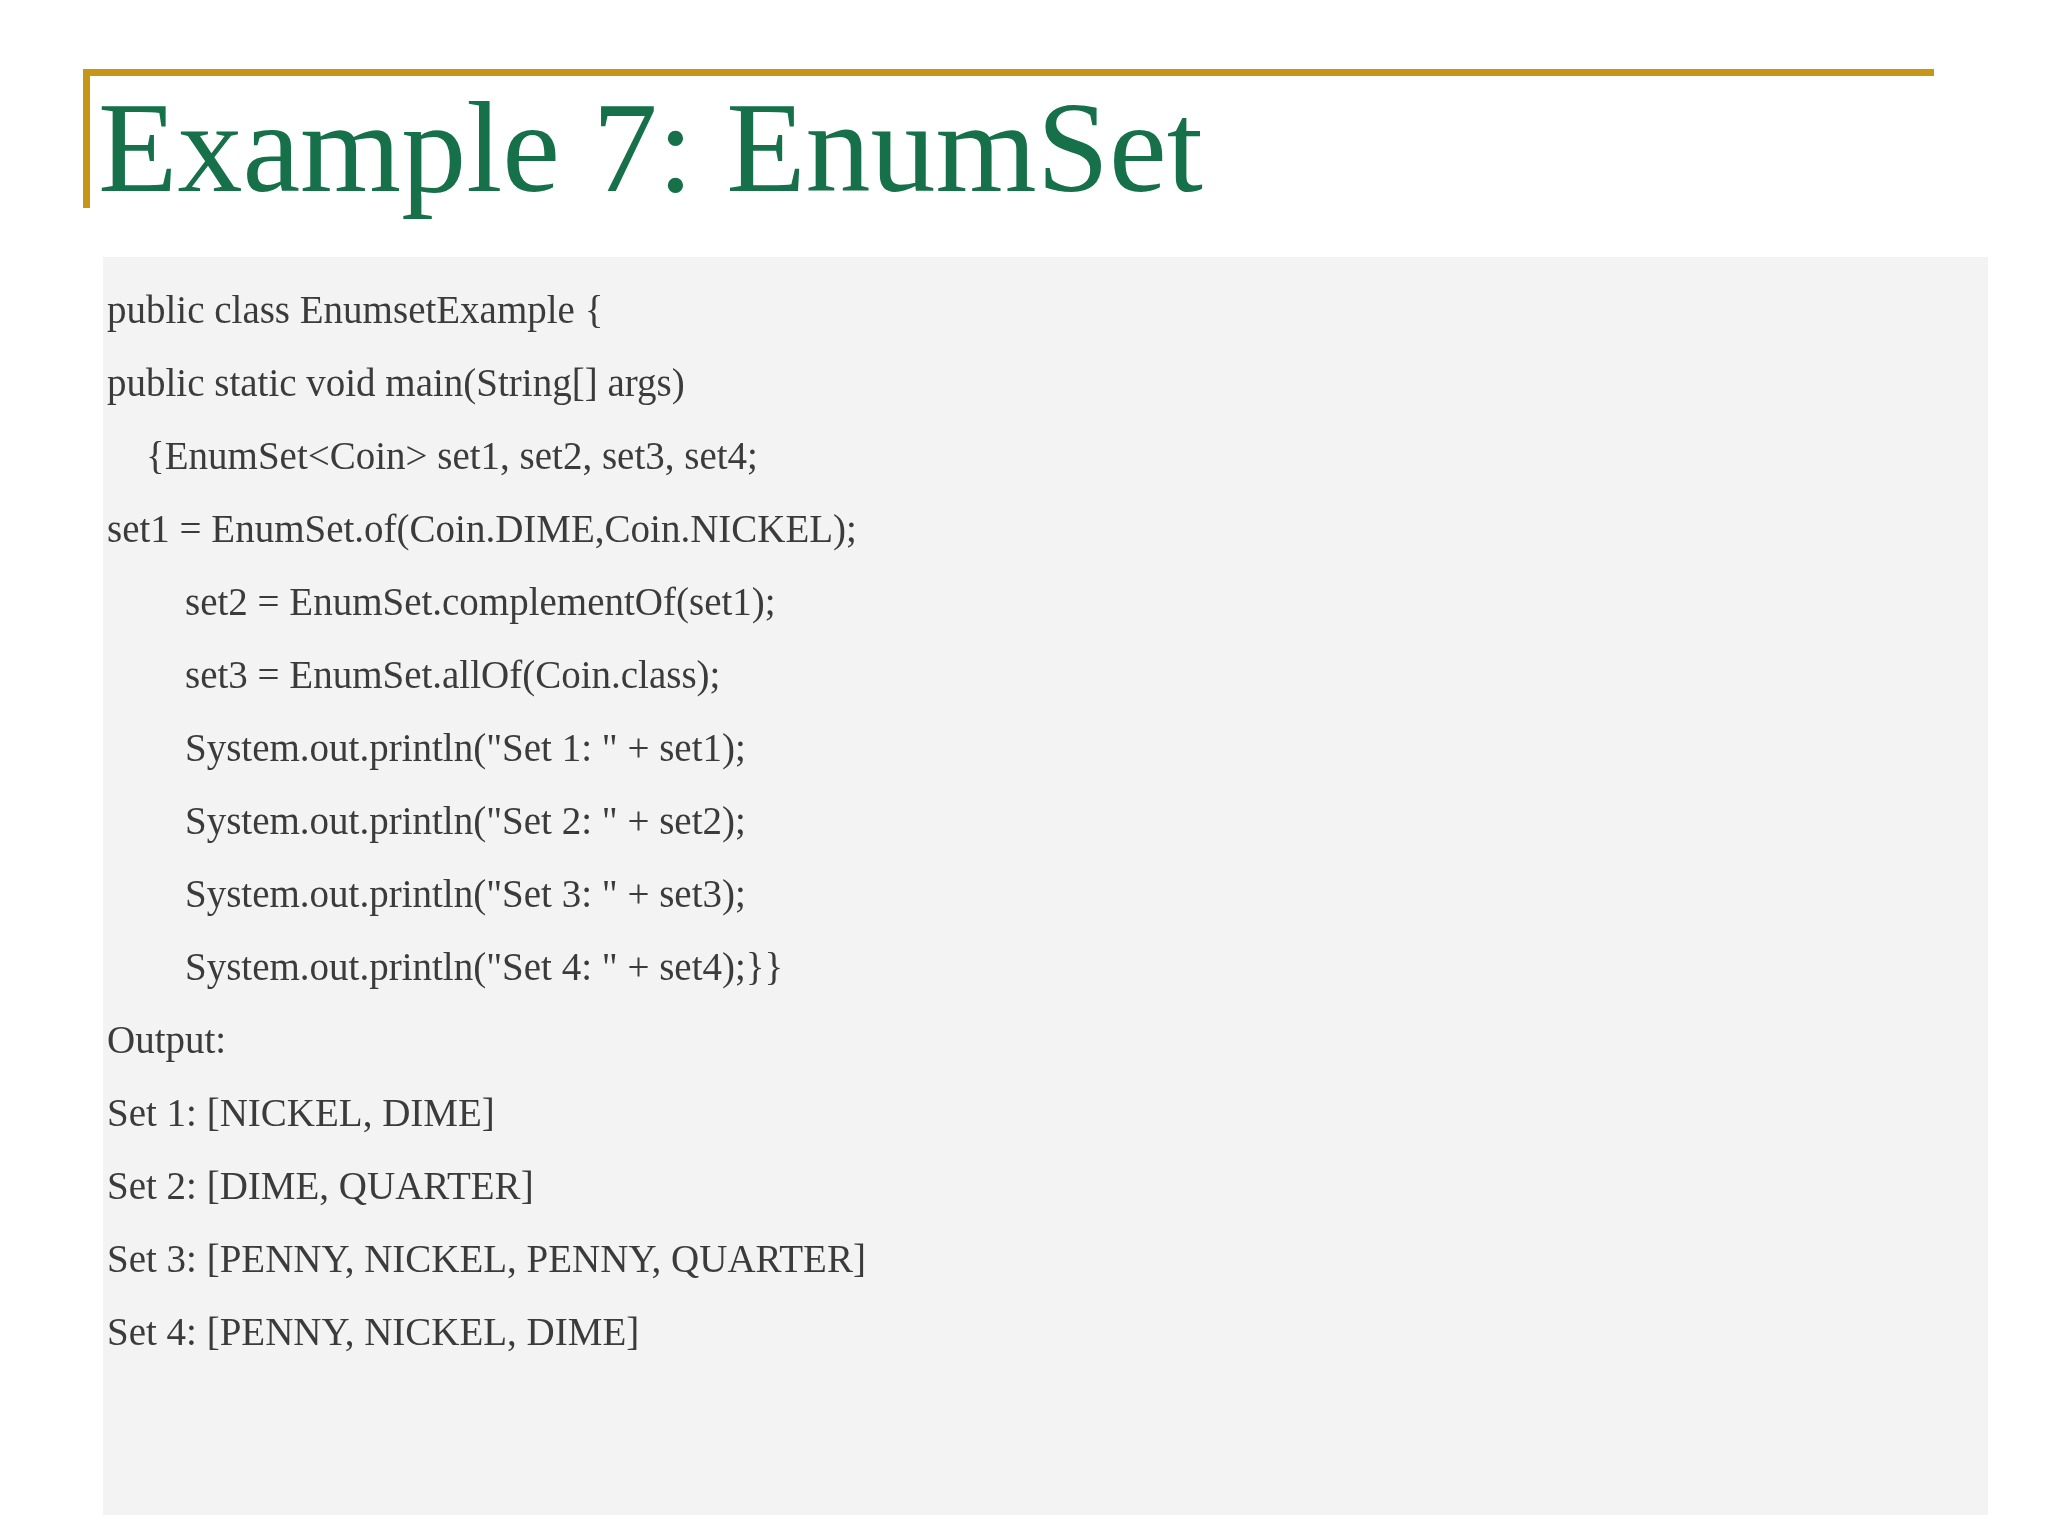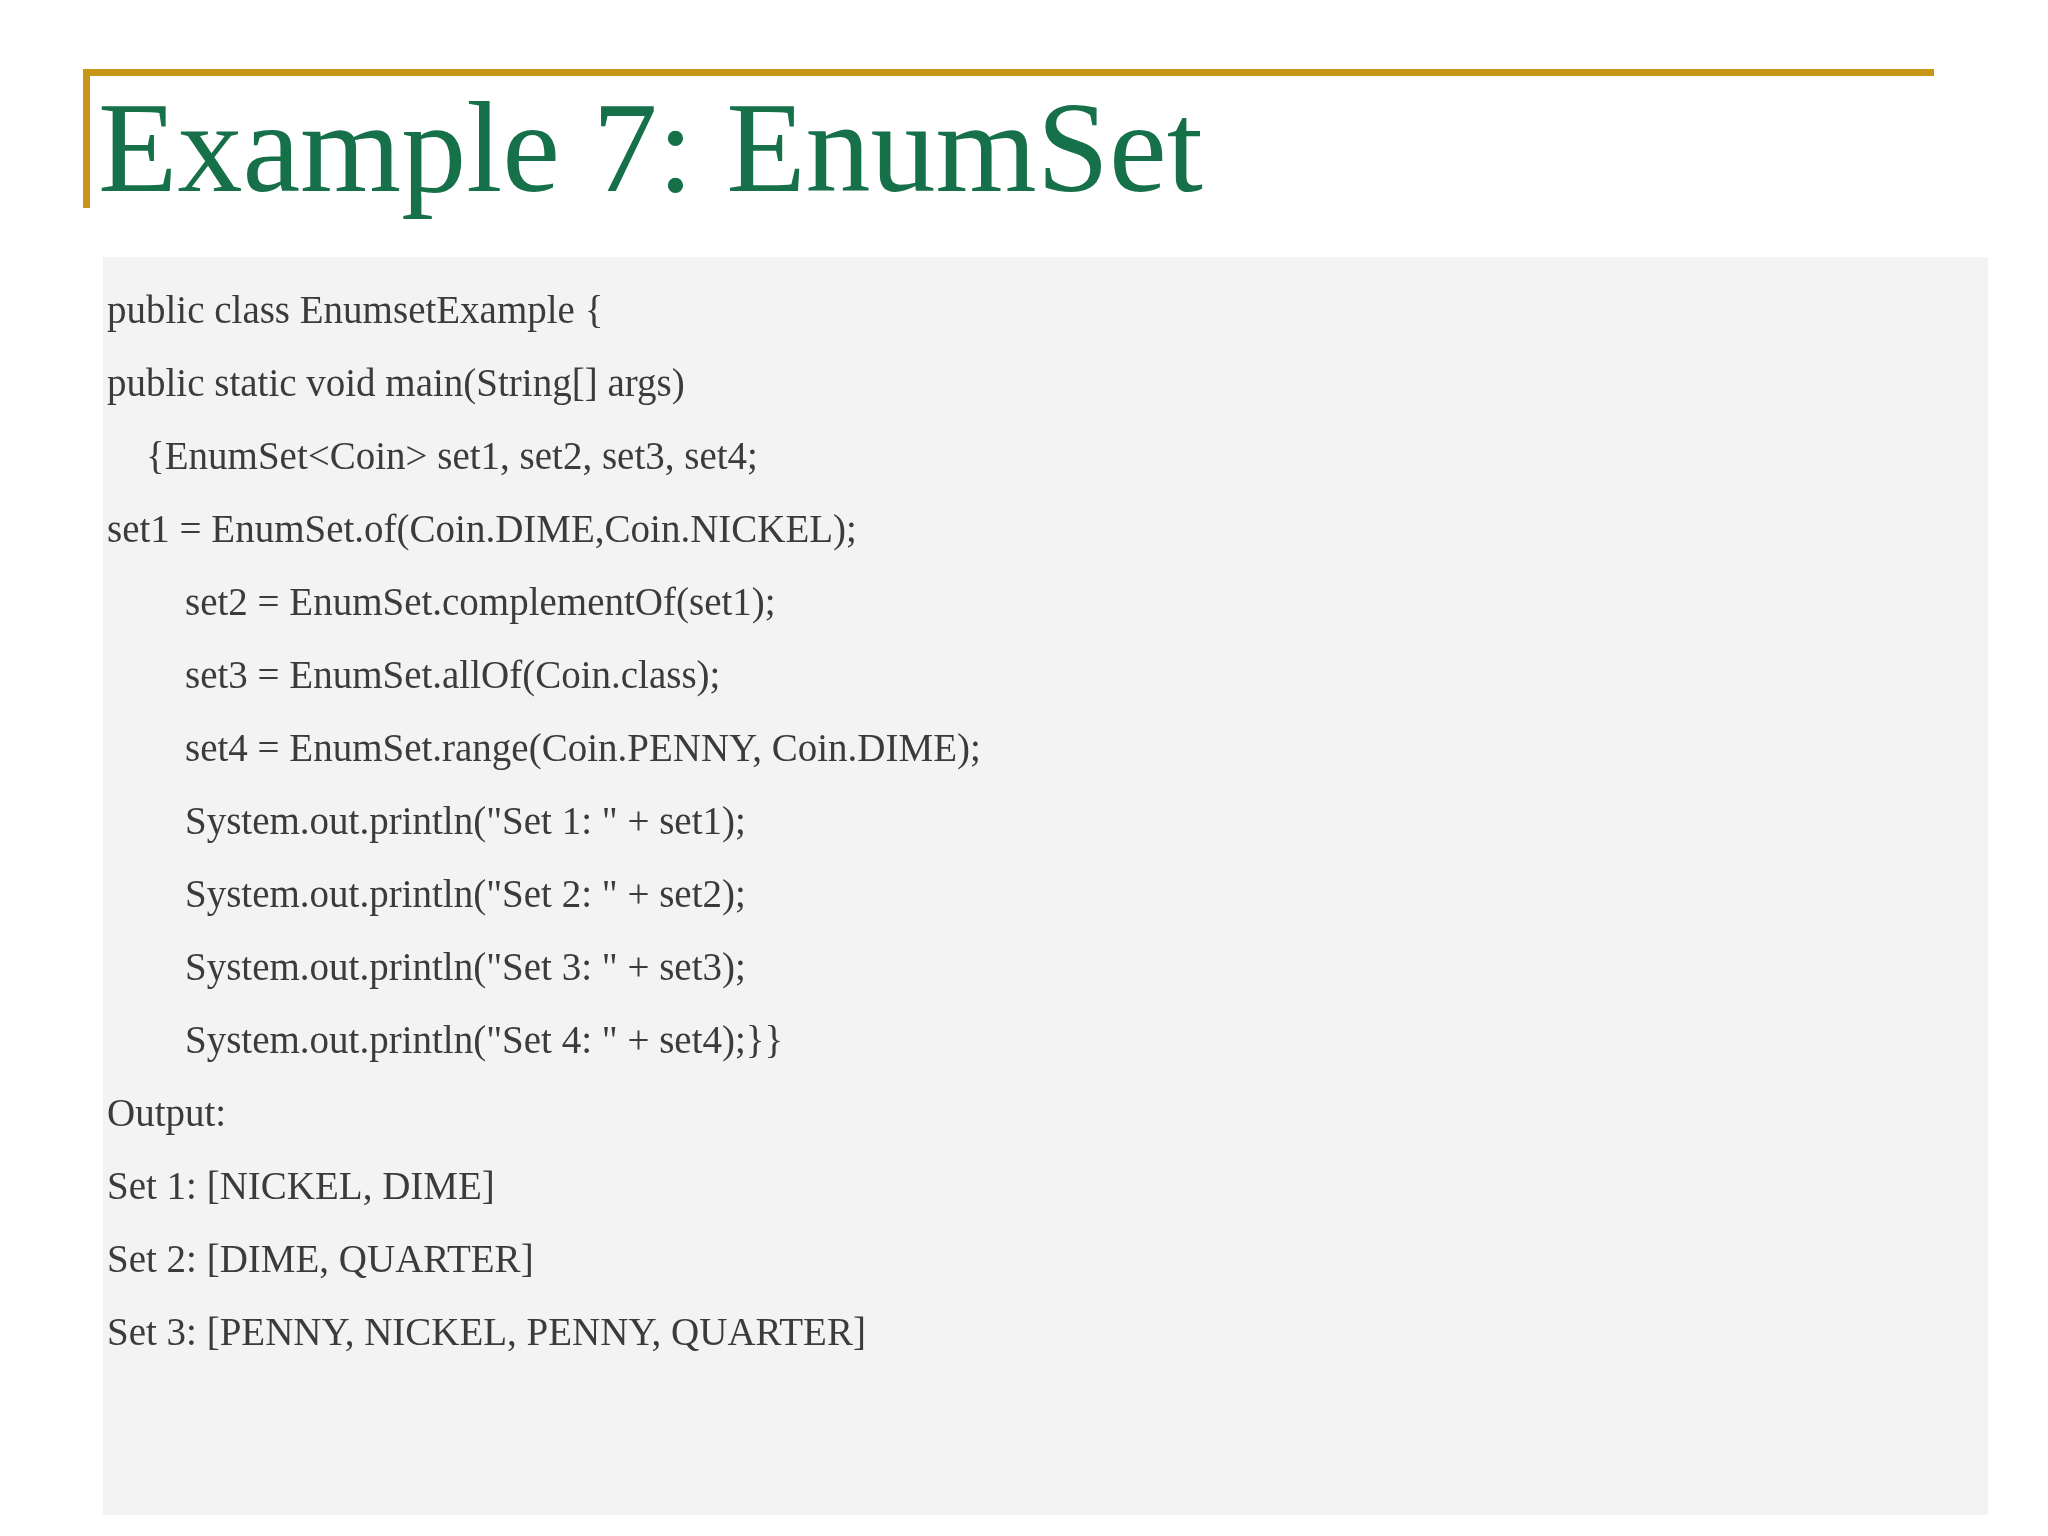--- a/index.html
+++ b/index.html
@@ -68,23 +68,23 @@
   <div class="rule-top"></div>
   <div class="rule-left"></div>
   <h1 class="title">Example 7: EnumSet</h1>
   <div class="codebox">
     <div class="cl">public class EnumsetExample {</div>
     <div class="cl">public static void main(String[] args)</div>
     <div class="cl">    {EnumSet&lt;Coin&gt; set1, set2, set3, set4;</div>
     <div class="cl">set1 = EnumSet.of(Coin.DIME,Coin.NICKEL);</div>
     <div class="cl">        set2 = EnumSet.complementOf(set1);</div>
     <div class="cl">        set3 = EnumSet.allOf(Coin.class);</div>
-    <div class="cl">        set4 = EnumSet.range(Coin.PENNY, Coin.DIME);</div>
     <div class="cl">        System.out.println("Set 1: " + set1);</div>
     <div class="cl">        System.out.println("Set 2: " + set2);</div>
     <div class="cl">        System.out.println("Set 3: " + set3);</div>
     <div class="cl">        System.out.println("Set 4: " + set4);}}</div>
     <div class="cl">Output:</div>
     <div class="cl">Set 1: [NICKEL, DIME]</div>
     <div class="cl">Set 2: [DIME, QUARTER]</div>
     <div class="cl">Set 3: [PENNY, NICKEL, PENNY, QUARTER]</div>
+    <div class="cl">Set 4: [PENNY, NICKEL, DIME]</div>
   </div>
 </div>
 
 </body></html>

